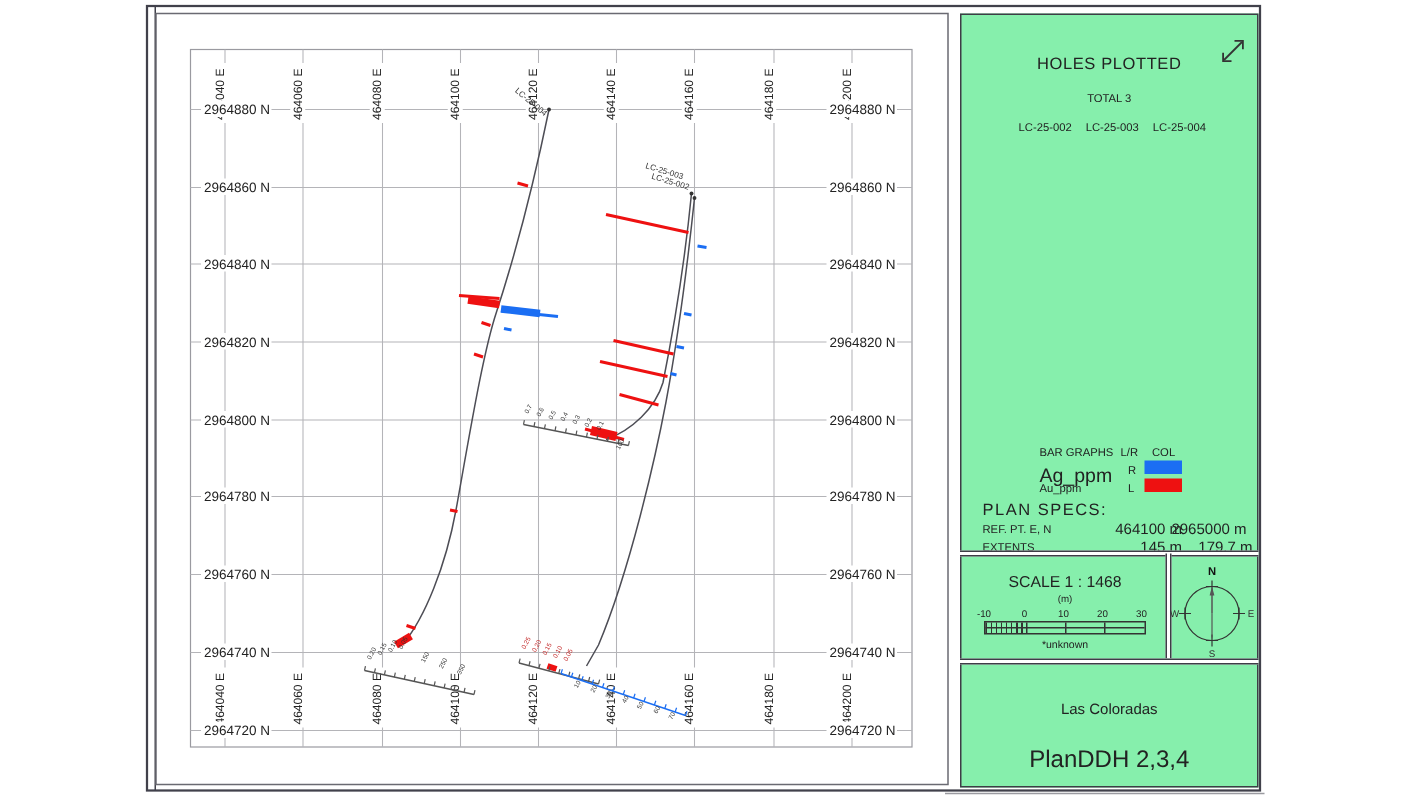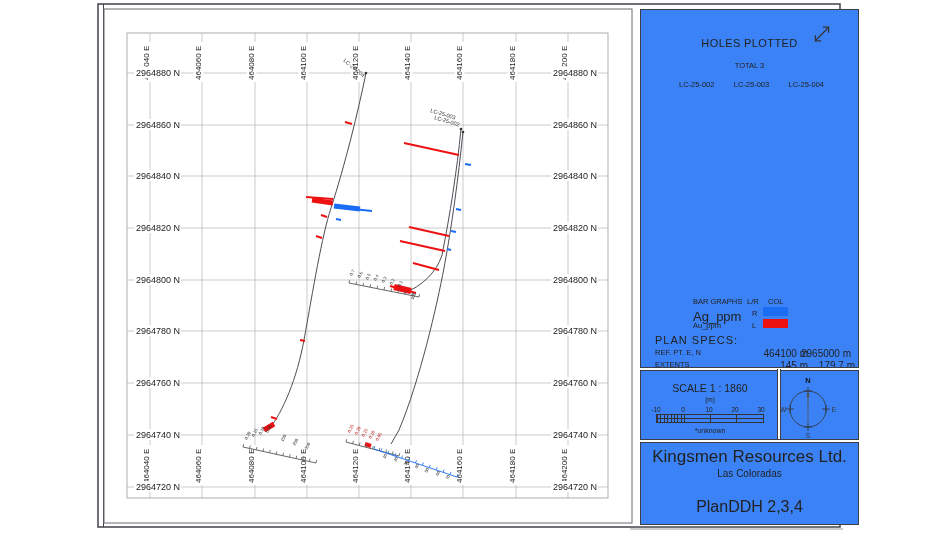--- a/index.html
+++ b/index.html
@@ -3,21 +3,21 @@
 <meta charset="utf-8">
 <style>
   html,body{margin:0;padding:0;background:#fff;}
   .page{position:relative;width:937px;height:535px;background:#fff;overflow:hidden;
         font-family:"Liberation Sans",sans-serif;color:#222;}
   #map-svg{position:absolute;left:0;top:0;width:937px;height:535px;}
   svg text{font-family:"Liberation Sans",sans-serif;}
 
   
   .rpanel{position:absolute;left:640px;top:9px;width:197px;height:514px;
-          border:1px solid #3d3d46;background:#3b82f6;padding-left:20px;}
+          border:1px solid #3d3d46;background:#86efac;}
   .rpanel .abs{position:absolute;}
   .ctr{text-align:center;left:0;right:0;}
   .hp-title{top:27px;font-size:11px;letter-spacing:.4px;}
   .hp-total{top:51px;font-size:7.5px;}
   .hp-names{top:70px;left:0;right:0;display:flex;justify-content:space-between;
             padding:0 34px 0 38px;font-size:7.5px;}
   .expand{top:13px;left:170px;width:22px;height:22px;cursor:pointer;}
 
   .lg-h1{top:287px;left:52px;font-size:7.5px;}
   .lg-h2{top:287px;left:106px;font-size:7.5px;}
@@ -299,21 +299,21 @@
     <div class="abs ps-title">PLAN  SPECS:</div>
     <div class="abs ps-l1">REF. PT.  E, N</div>
     <div class="abs ps-v ps-a1">464100 m</div>
     <div class="abs ps-v ps-b1">2965000 m</div>
     <div class="abs ps-l2">EXTENTS</div>
     <div class="abs ps-v ps-a2">145 m</div>
     <div class="abs ps-v ps-b2">179.7 m</div>
 
     <div class="dbl d1"></div>
 
-    <div class="abs ctr scale-title">SCALE  1 : 1860</div>
+    <div class="abs ctr scale-title">SCALE  1 : 1468</div>
     <div class="abs ctr scale-unit">(m)</div>
     <div class="abs stick st0">-10</div>
     <div class="abs stick st1">0</div>
     <div class="abs stick st2">10</div>
     <div class="abs stick st3">20</div>
     <div class="abs stick st4">30</div>
     <div class="abs sbar">
       <div class="hatch"></div>
       <div class="mid"></div>
       <div class="dv" style="left:27px"></div>
@@ -340,17 +340,16 @@
         <line x1="28" y1="38" x2="28" y2="54" stroke="#555" stroke-width="0.8"></line>
         <text x="28" y="12" text-anchor="middle" font-size="7.5" font-weight="bold" fill="#111">N</text>
         <text x="28" y="67" text-anchor="middle" font-size="6.5" fill="#333">S</text>
         <text x="3" y="40.5" text-anchor="middle" font-size="6.5" fill="#333">W</text>
         <text x="54" y="40.5" text-anchor="middle" font-size="6.5" fill="#333">E</text>
       </svg>
     </div>
 
     <div class="dbl d2"></div>
 
-    <div class="abs ctr t1">Kingsmen Resources Ltd.</div>
     <div class="abs ctr t2">Las Coloradas</div>
     <div class="abs ctr t3">PlanDDH 2,3,4</div>
   </div>
 </div>
 
 </body></html>

